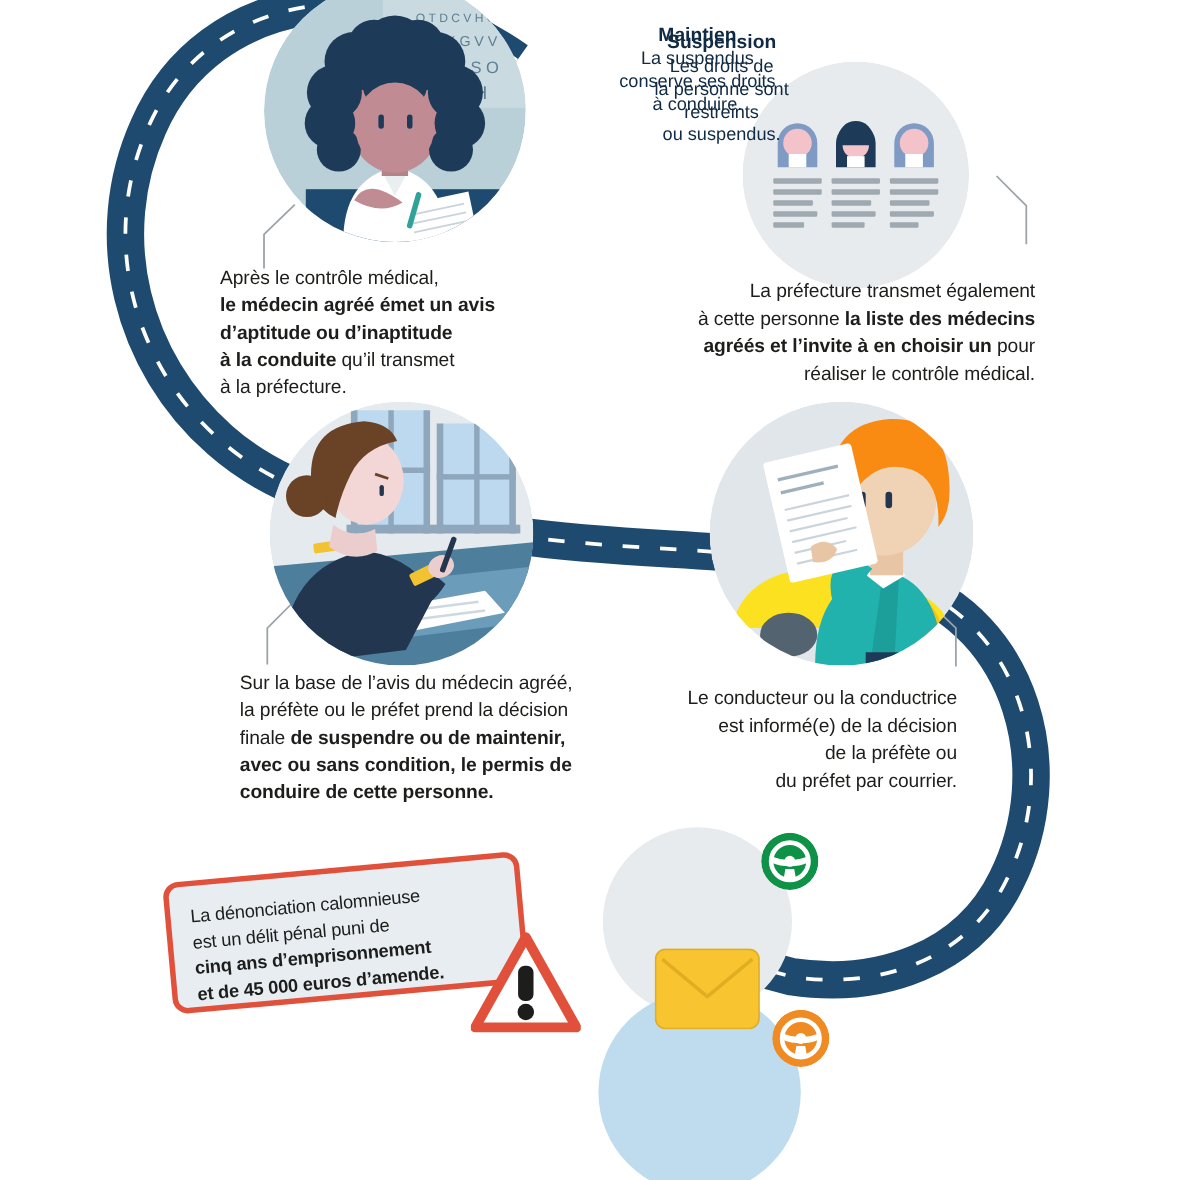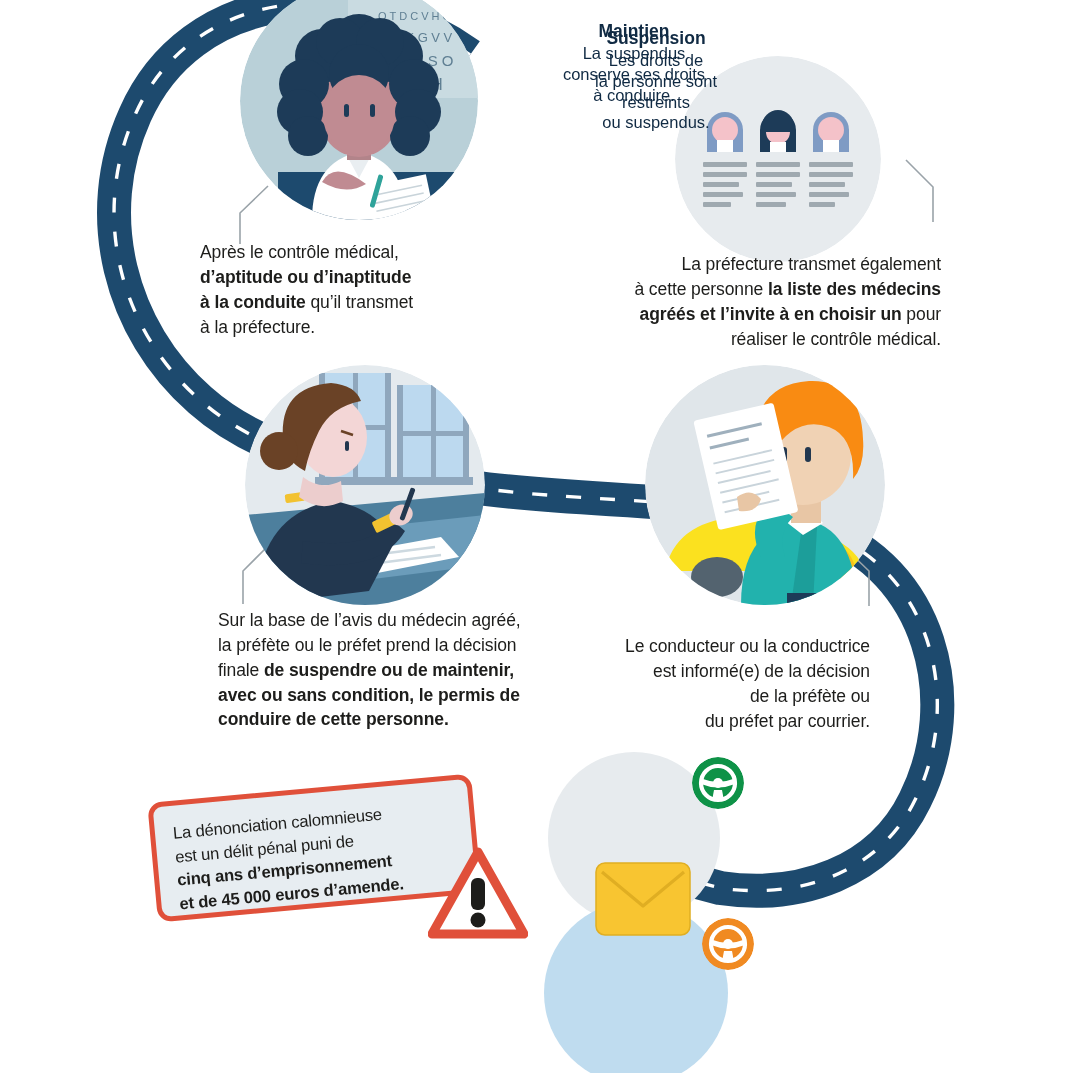--- a/index.html
+++ b/index.html
@@ -38,21 +38,21 @@
 
   .textblock {
     position: absolute;
     color: #1d1d1b;
     font-size: 17.5px;
     line-height: 1.42;
     letter-spacing: -0.1px;
   }
   .textblock b { font-weight: 700; }
   .ta-left   { text-align: left; }
-  .ta-right  { text-align: right; margin-top: 12px; }
+  .ta-right  { text-align: right; }
   .ta-center { text-align: right; }
 
   
   #warning-callout {
     position: absolute;
     left: 152px;
     top: 788px;
     width: 325px;
     height: 120px;
     background: #e7edf1;
@@ -408,20 +408,21 @@
     <svg id="warning-triangle" viewBox="0 0 100 96">
       <path d="M50 6 L96 88 H4 Z" fill="#ffffff" stroke="#e0503a" stroke-width="9" stroke-linejoin="round"></path>
       <rect x="43" y="32" width="14" height="32" rx="6" fill="#1d1d1b"></rect>
       <circle cx="50" cy="74" r="7.5" fill="#1d1d1b"></circle>
     </svg>
   </div>
 
   <div class="layer" id="text-layer">
     <div class="textblock ta-left" id="step-text-1" style="left:200px; top:240px; width:320px;">
         <div><span>Après le contrôle médical,</span></div>
+        <div><b>le médecin agréé émet un avis</b></div>
         <div><b>d’aptitude ou d’inaptitude</b></div>
         <div><b>à la conduite</b><span> qu’il transmet</span></div>
         <div><span>à la préfecture.</span></div>
       </div>
     <div class="textblock ta-center" id="step-text-2" style="left:565px; top:252px; width:376px;">
         <div><span>La préfecture transmet également</span></div>
         <div><span>à cette personne </span><b>la liste des médecins</b></div>
         <div><b>agréés et l’invite à en choisir un</b><span> pour</span></div>
         <div><span>réaliser le contrôle médical.</span></div>
       </div>

